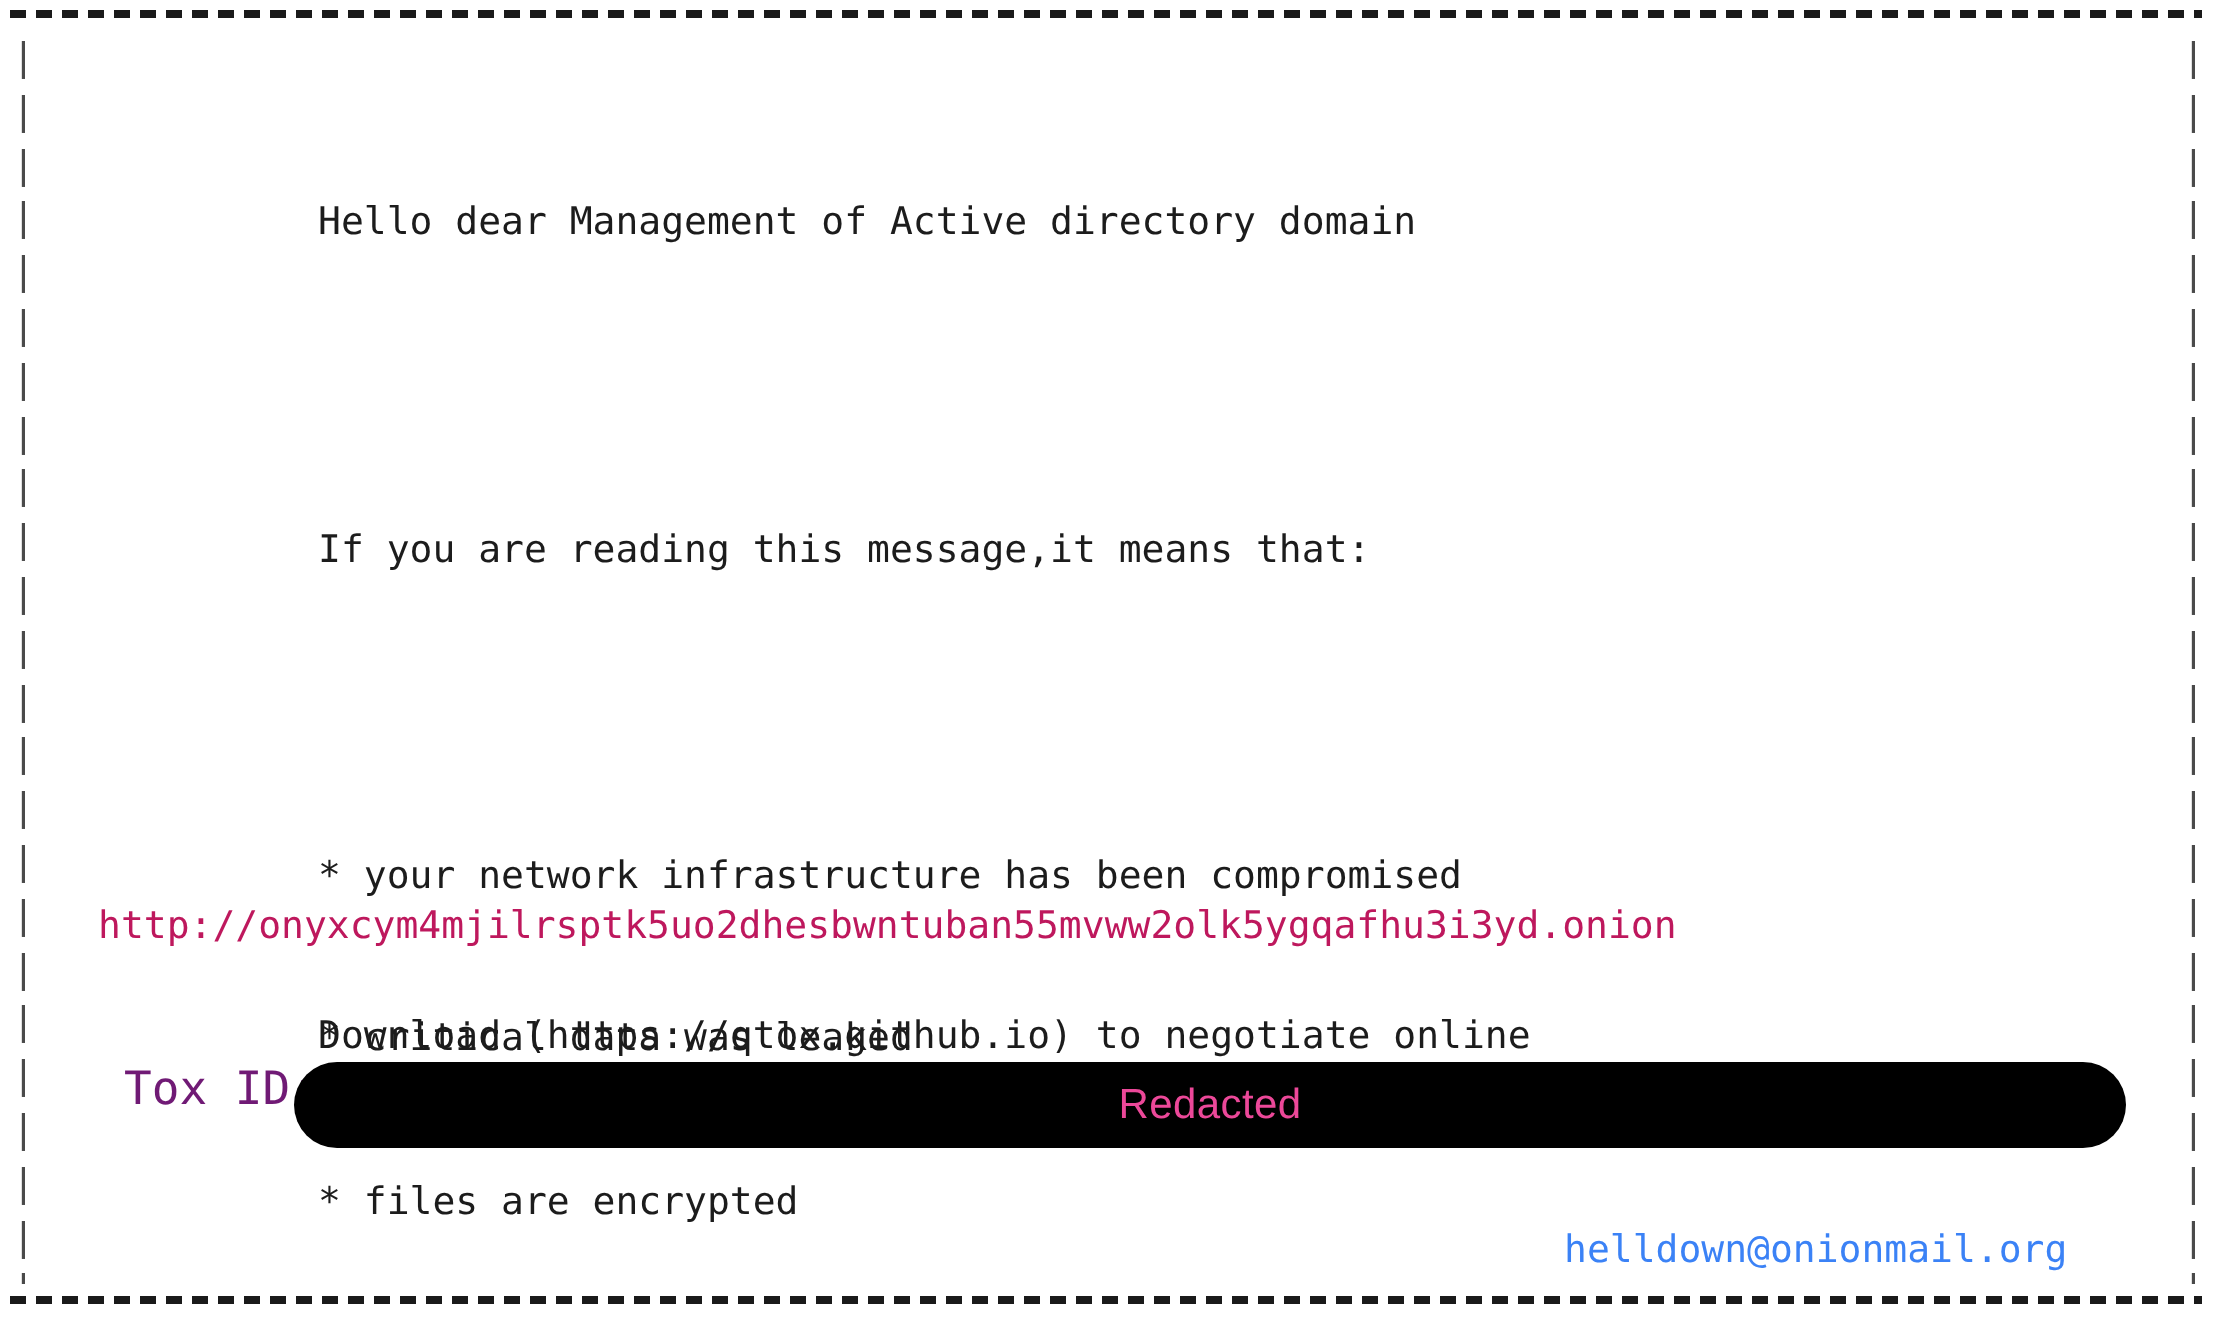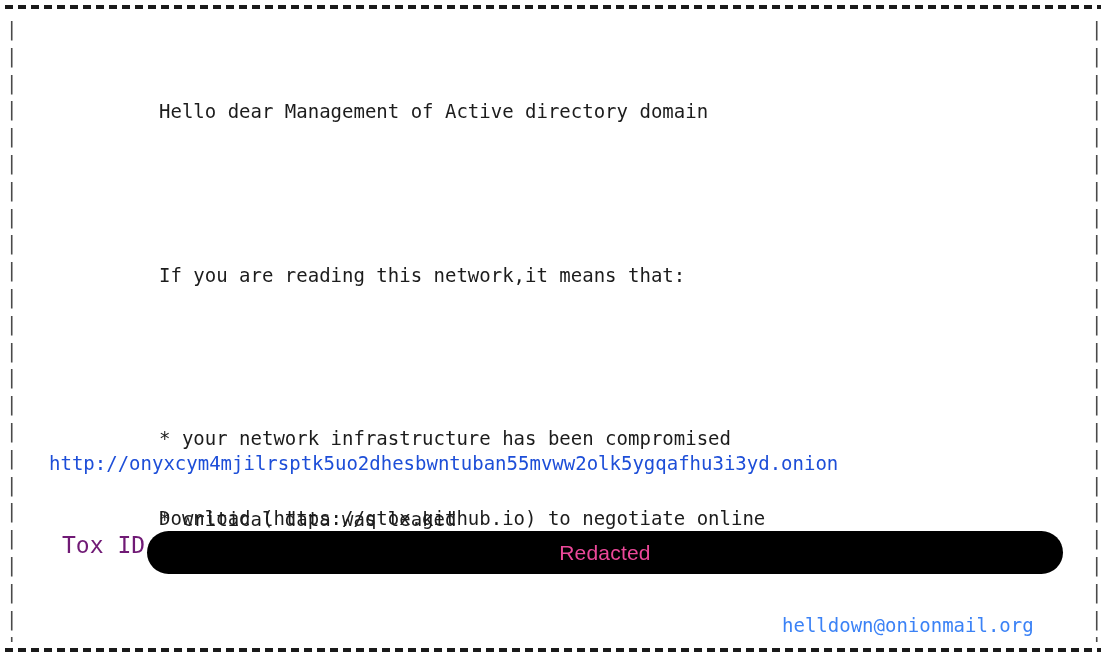--- a/index.html
+++ b/index.html
@@ -70,21 +70,21 @@
   .line  { display: block; }
 
   
   .onion-line {
     position: absolute;
     left: 49px;
     top: 450px;
     font-size: 19px;
     line-height: 27.2px;
     white-space: pre;
-    color: #1d4ed8;
+    color: #be185d;
   }
 
   
   .qtox-line {
     position: absolute;
     left: 159px;
     top: 505px;
     font-size: 19px;
     line-height: 27.2px;
     white-space: pre;
@@ -190,24 +190,25 @@
 |
 |
 |
 |
 |
 |</div>
 
   <div class="body-text">
     <span class="line">Hello dear Management of Active directory domain</span>
     <span class="blank"></span>
-    <span class="line">If you are reading this network,it means that:</span>
+    <span class="line">If you are reading this message,it means that:</span>
     <span class="blank"></span>
     <span class="line">* your network infrastructure has been compromised</span>
     <span class="line">* critical data was leaked</span>
+    <span class="line">* files are encrypted</span>
     
     
     
     
     
     
     
   </div>
 
   <div class="onion-line">http://onyxcym4mjilrsptk5uo2dhesbwntuban55mvww2olk5ygqafhu3i3yd.onion</div>

